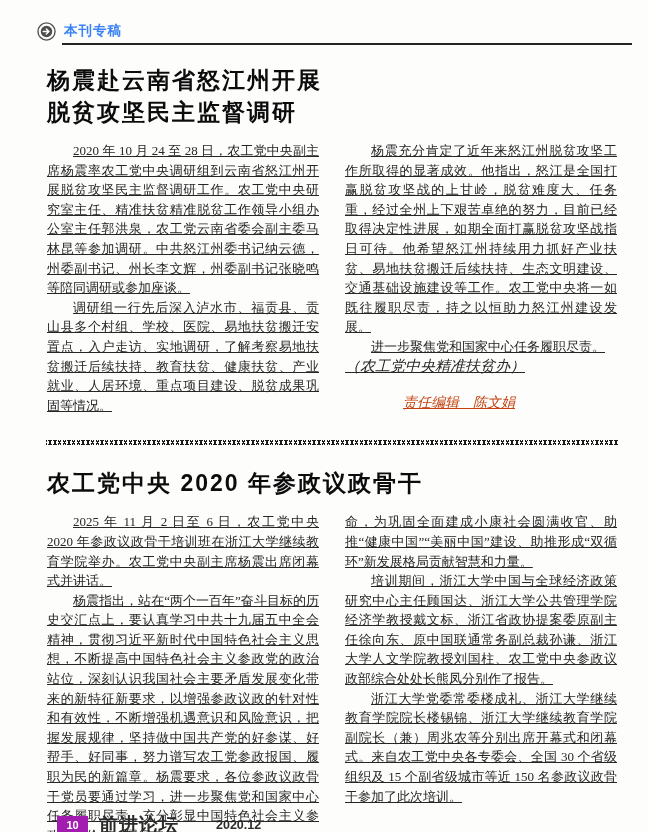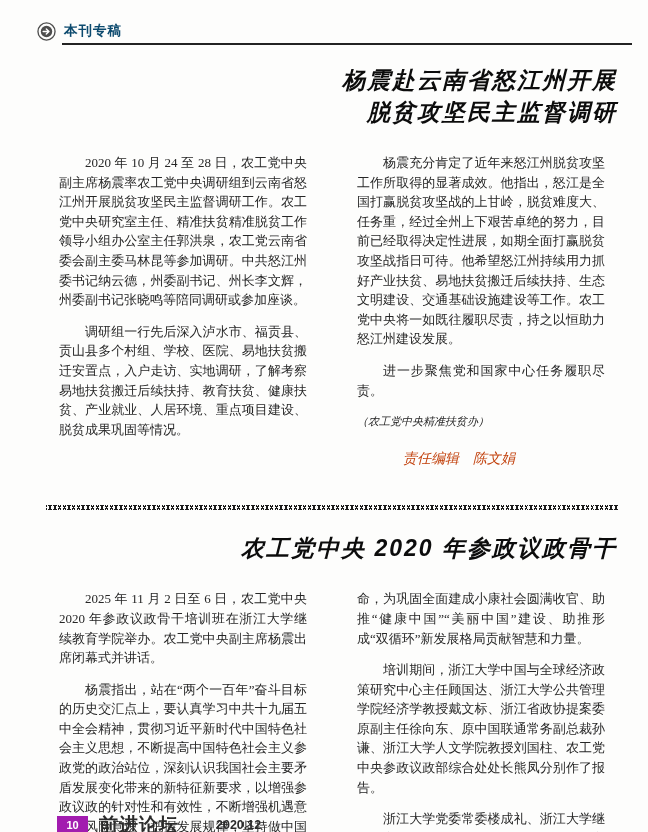--- a/index.html
+++ b/index.html
@@ -16,48 +16,48 @@
   .header{
     position:relative;
     margin:20px 16px 0 37px;
     height:22px;
     display:flex;align-items:center;
   }
   .header-icon{width:19px;height:19px;flex:0 0 auto;}
   .section-label{
     margin-left:8px;
     font-family:"Liberation Sans","DejaVu Sans",sans-serif;
-    font-weight:bold;font-size:13.5px;color:#0c4a6e;
+    font-weight:bold;font-size:13.5px;color:#3b82f6;
     letter-spacing:1px;
   }
   .header-rule{
     position:absolute;left:25px;right:0;bottom:-3px;
     height:1.6px;background:#232323;
   }
 
   
   .art-title{
     width:570px;margin:22px 0 0 47px;
-    text-align:right;
+    text-align:left;
     font-family:"Liberation Sans","DejaVu Sans",sans-serif;
     font-weight:bold;font-size:23px;line-height:32px;
-    color:#0c0c0c;letter-spacing:2px;font-style:italic;
+    color:#0c0c0c;letter-spacing:2px;
   }
   .art-title .tline{display:block;}
 
   
   .cols{
     width:570px;margin:13px 0 0 47px;
     display:flex;gap:26px;
     font-size:13px;line-height:19.6px;
   }
   .col{width:272px;flex:0 0 auto;text-align:justify;}
-  .col p{margin:12px;}
+  .col p{margin:0;text-decoration:underline;}
   .indent{text-indent:2em;}
-  .source-line{font-style:italic;font-size:11px;}
+  .source-line{font-style:italic;font-size:15px;}
   .editor-line{
     margin-top:17px !important;
     text-align:center;padding-right:44px;
     font-style:italic;font-size:14px;color:#c2410c;
   }
 
   
   .divider{
     width:572px;height:5px;margin:25px 0 0 46px;
     background-image:

